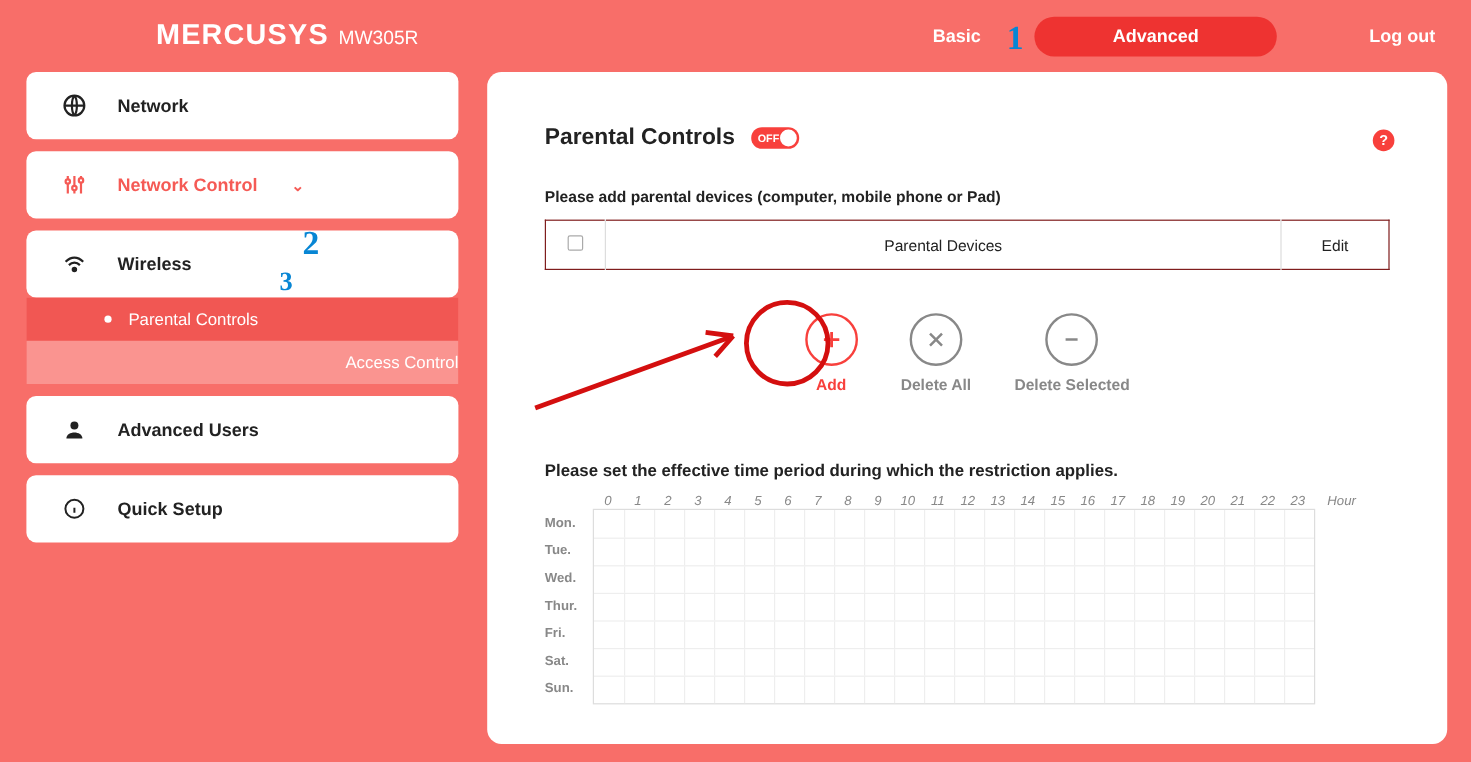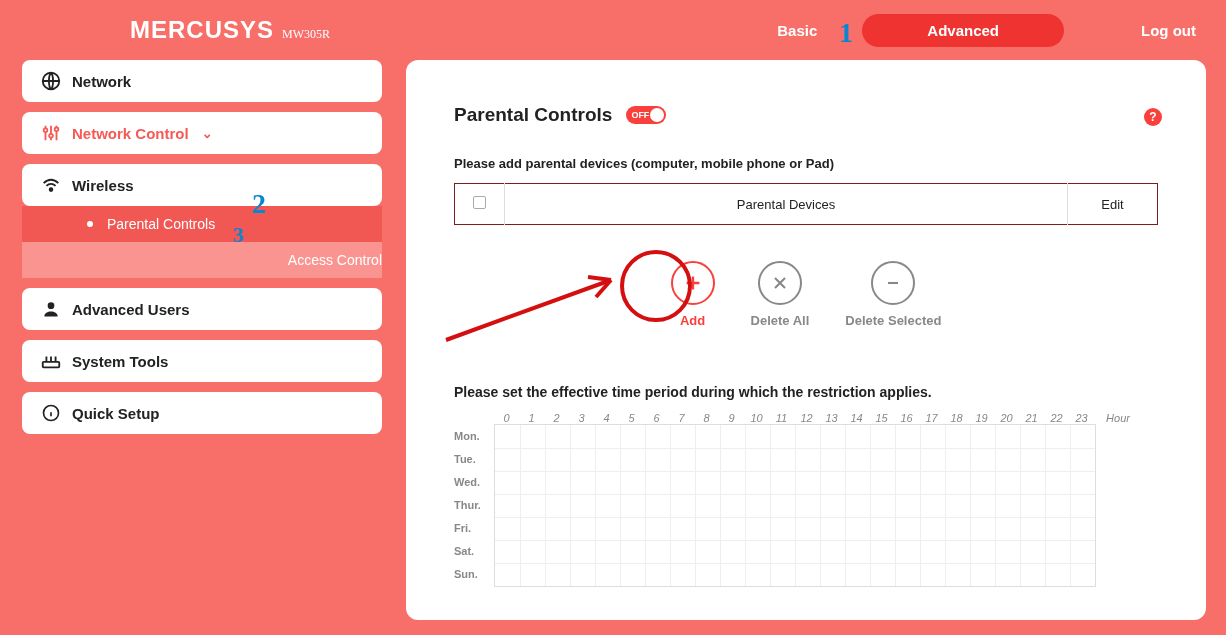--- a/index.html
+++ b/index.html
@@ -21,24 +21,23 @@
   .brand {
     display: flex;
     align-items: baseline;
   }
   .brand-name {
     font-size: 24px;
     font-weight: 700;
     letter-spacing: 1px;
   }
   .brand-model {
-    font-size: 12px;
+    font-size: 16px;
     margin-left: 8px;
     font-weight: 400;
-    font-family: Liberation Serif, serif;
   }
   .nav {
     margin-left: auto;
     display: flex;
     align-items: center;
     gap: 45px;
   }
   .nav-link {
     font-size: 15px;
     font-weight: 700;
@@ -64,29 +63,29 @@
   }
   .sidebar {
     width: 360px;
     display: flex;
     flex-direction: column;
     gap: 10px;
   }
   .side-item {
     background: #fff;
     border-radius: 8px;
-    height: 42px;
+    height: 56px;
     display: flex;
     align-items: center;
-    padding: 0 18px 0 17px;
+    padding: 0 18px 0 28px;
     cursor: pointer;
     font-size: 15px;
     font-weight: 700;
     color: #222;
-    gap: 9px;
+    gap: 24px;
   }
   .side-item .icon-w { width: 24px; display:flex; align-items:center; justify-content:center; }
   .side-item.expanded .lbl { color: #f55a55; }
   .side-item.expanded .chev { color: #f55a55; font-size:13px; margin-left:4px;}
   .subgroup {
     margin-top: -10px;
     border-radius: 0;
     overflow: hidden;
   }
   .sub-item {
@@ -230,29 +229,20 @@
     <div class="side-item">
       <span class="icon-w">
         <svg width="20" height="20" viewBox="0 0 24 24" fill="#222">
             <circle cx="12" cy="8" r="4"></circle>
             <path d="M4 21c0-4 4-6 8-6s8 2 8 6z"></path>
           </svg>
       </span>
       <span class="lbl">Advanced Users</span>
     </div>
 
-    <div class="side-item">
-      <span class="icon-w">
-        <svg width="22" height="22" viewBox="0 0 24 24" fill="none" stroke="#222" stroke-width="2">
-            <rect x="3" y="13" width="18" height="6" rx="1"></rect>
-            <path d="M7 13V7M12 13V7M17 13V7"></path>
-          </svg>
-      </span>
-      <span class="lbl">System Tools</span>
-    </div>
 
     <div class="side-item">
       <span class="icon-w">
         <svg width="20" height="20" viewBox="0 0 24 24" fill="none" stroke="#222" stroke-width="2">
             <circle cx="12" cy="12" r="9"></circle>
             <path d="M12 8h.01M12 11v5"></path>
           </svg>
       </span>
       <span class="lbl">Quick Setup</span>
     </div>

